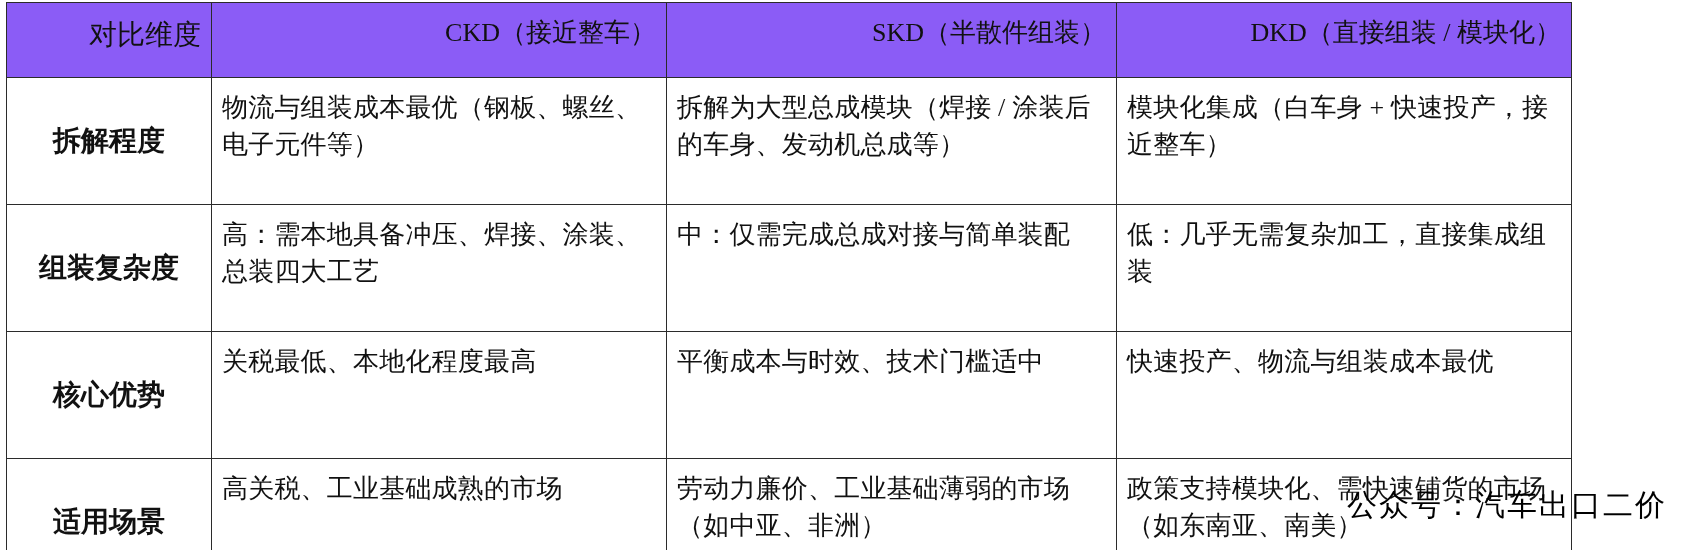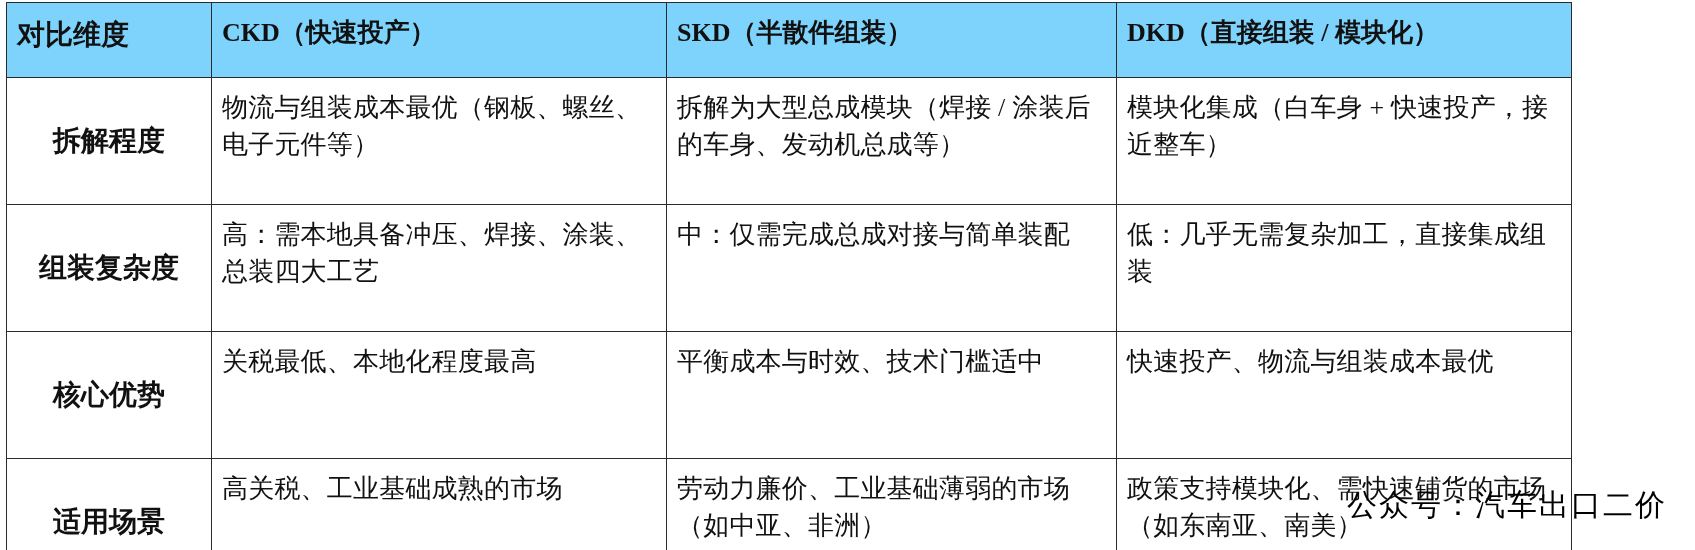--- a/index.html
+++ b/index.html
@@ -34,24 +34,24 @@
   table.compare th,
   table.compare td {
     border: 1px solid #2b2b2b;
     vertical-align: top;
     padding: 12px 10px 14px 10px;
     font-size: 26px;
     line-height: 1.42;
     color: #111111;
   }
   thead th {
-    background: #7dd3fc;
-    text-align: left;
+    background: #8b5cf6;
+    text-align: right;
     vertical-align: middle;
-    font-weight: bold;
+    font-weight: normal;
     font-size: 30px;
     padding: 14px 8px;
     height: 48px;
   }
   thead th.dim {
     font-size: 28px;
   }
   tbody td.rowhead {
     text-align: center;
     vertical-align: middle;
@@ -88,21 +88,21 @@
   <table class="compare">
     <colgroup>
       <col class="c0">
       <col class="c1">
       <col class="c2">
       <col class="c3">
     </colgroup>
     <thead>
       <tr>
         <th class="dim">对比维度</th>
-        <th>CKD（快速投产）</th>
+        <th>CKD（接近整车）</th>
         <th>SKD（半散件组装）</th>
         <th>DKD（直接组装 / 模块化）</th>
       </tr>
     </thead>
     <tbody>
       <tr class="r0">
         <td class="rowhead">拆解程度</td>
         <td class="body-cell">物流与组装成本最优（钢板、螺丝、电子元件等）</td>
         <td class="body-cell">拆解为大型总成模块（焊接 / 涂装后的车身、发动机总成等）</td>
         <td class="body-cell">模块化集成（白车身 + 快速投产，接近整车）</td>

